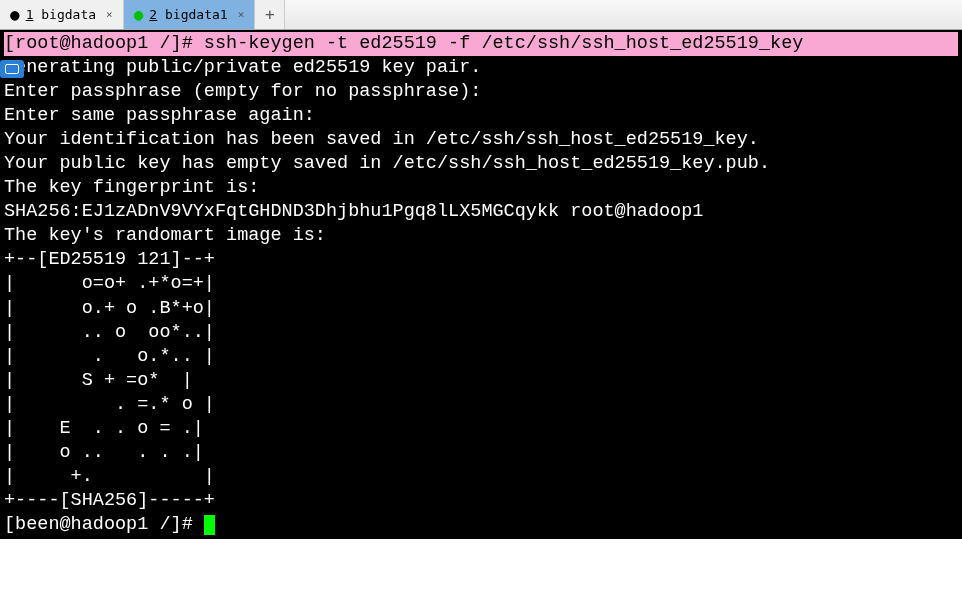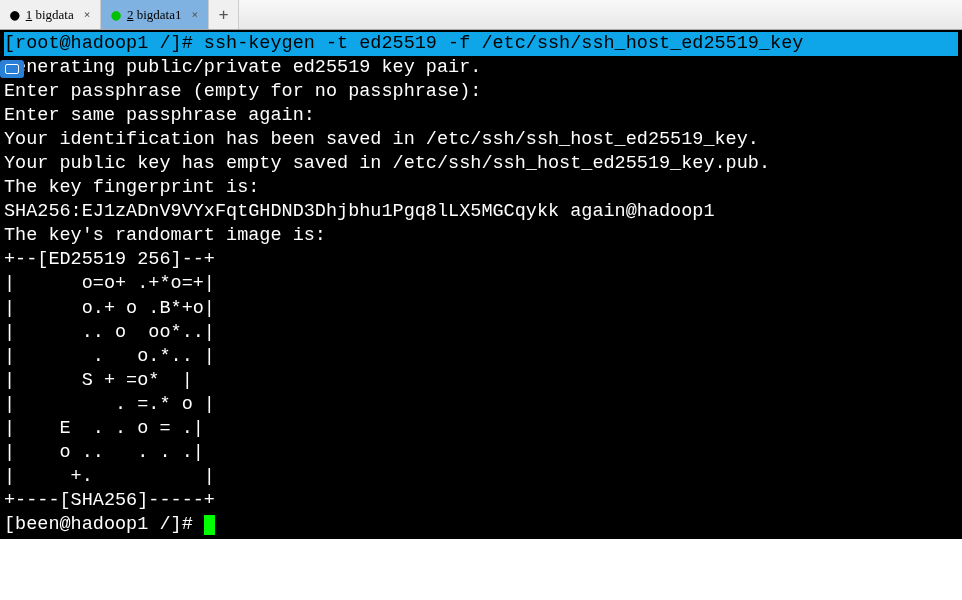--- a/index.html
+++ b/index.html
@@ -32,21 +32,20 @@
       background: #7fb2e0;
     }
     .tab-dot {
       font-size: 16px;
       line-height: 1;
     }
     .tab-dot.green { color: #00c000; }
     .tab-dot.black { color: #000; }
     .tab-label {
       color: #000;
-      font-family: Liberation Serif, serif;
     }
     .tab-label u { text-decoration: underline; }
     .tab-close {
       color: #555;
       font-size: 11px;
       margin-left: 4px;
     }
     .new-tab {
       display: flex;
       align-items: center;
@@ -64,21 +63,21 @@
       color: #fff;
       width: 100%;
       padding: 2px 4px;
       font-size: 18.5px;
       line-height: 1.3;
       white-space: pre;
       font-family: Consolas, Monaco, "Courier New", monospace;
       letter-spacing: 0;
     }
     .prompt-line {
-      background: #0ea5e9;
+      background: #f9a8d4;
       color: #000;
       display: inline-block;
       width: 100%;
     }
     .cursor {
       background: #00ff00;
       display: inline-block;
       width: 11px;
       height: 20px;
       vertical-align: text-bottom;
@@ -126,23 +125,23 @@
   <div class="badge-inner"></div>
 </div>
 
 <div class="terminal"><span class="prompt-line">[root@hadoop1 /]# ssh-keygen -t ed25519 -f /etc/ssh/ssh_host_ed25519_key</span>
 <span>Generating public/private ed25519 key pair.</span>
 <span>Enter passphrase (empty for no passphrase):</span>
 <span>Enter same passphrase again:</span>
 <span>Your identification has been saved in /etc/ssh/ssh_host_ed25519_key.</span>
 <span>Your public key has empty saved in /etc/ssh/ssh_host_ed25519_key.pub.</span>
 <span>The key fingerprint is:</span>
-<span>SHA256:EJ1zADnV9VYxFqtGHDND3Dhjbhu1Pgq8lLX5MGCqykk again@hadoop1</span>
+<span>SHA256:EJ1zADnV9VYxFqtGHDND3Dhjbhu1Pgq8lLX5MGCqykk root@hadoop1</span>
 <span>The key's randomart image is:</span>
-<span>+--[ED25519 256]--+</span>
+<span>+--[ED25519 121]--+</span>
 <span>|      o=o+ .+*o=+|</span>
 <span>|      o.+ o .B*+o|</span>
 <span>|      .. o  oo*..|</span>
 <span>|       .   o.*.. |</span>
 <span>|      S + =o*  |</span>
 <span>|         . =.* o |</span>
 <span>|    E  . . o = .|</span>
 <span>|    o ..   . . .|</span>
 <span>|     +.          |</span>
 <span>+----[SHA256]-----+</span>

